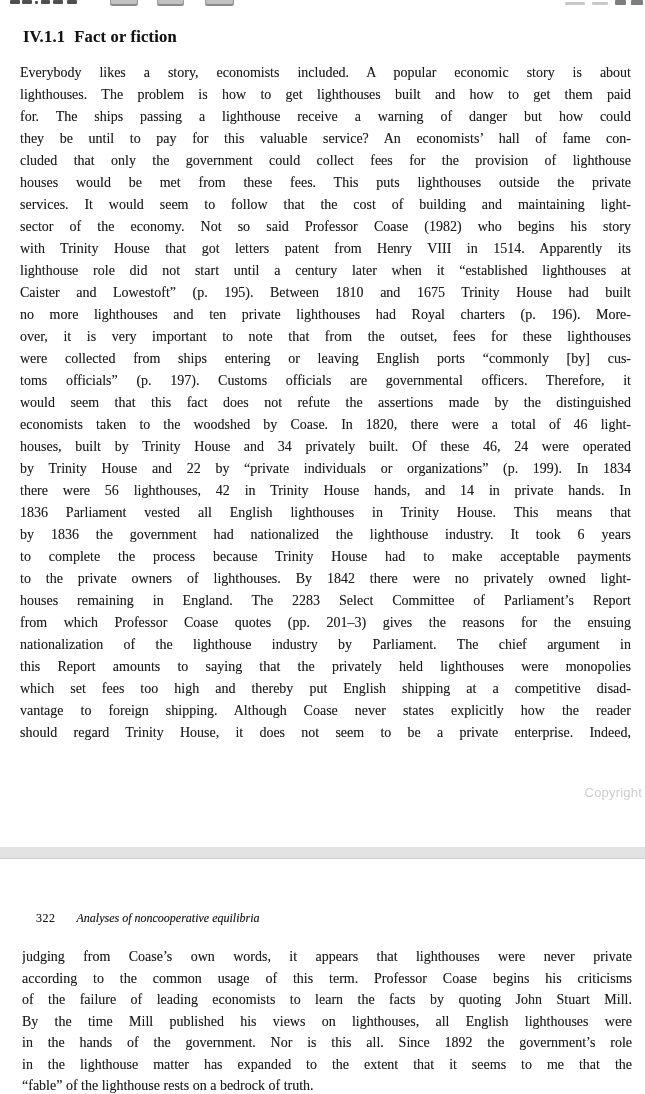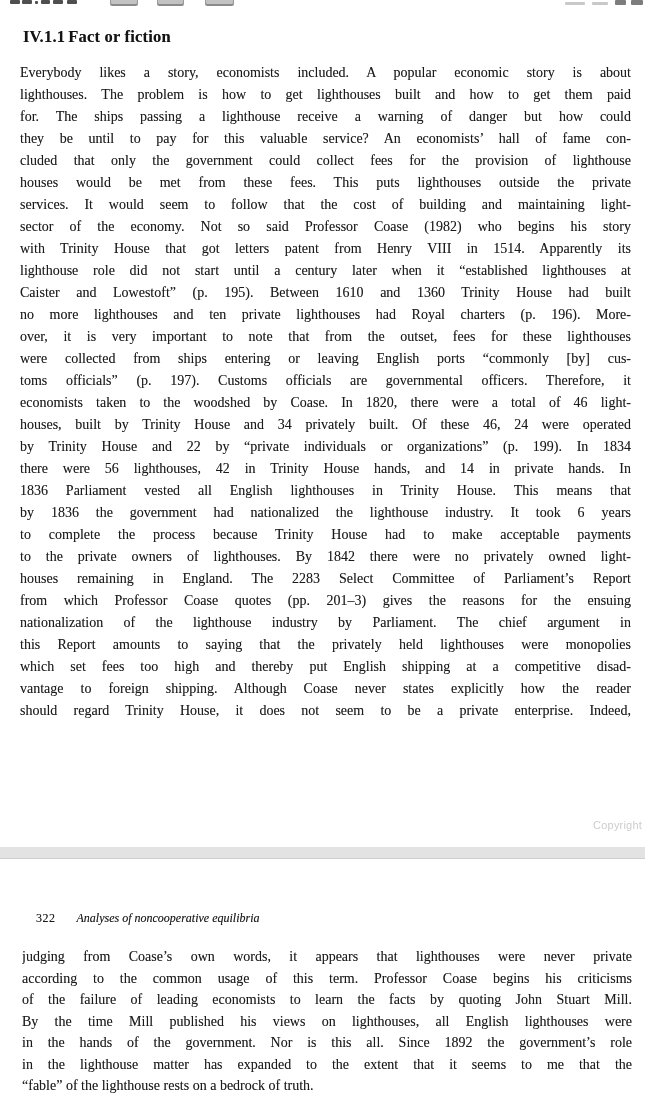--- a/index.html
+++ b/index.html
@@ -27,42 +27,42 @@
 
   
   .page { position:absolute; color:#1b1b1b; }
 
   .section-heading {
     position:absolute; left:23px; top:27px;
     font-size:16.5px; font-weight:bold; color:#141414;
     letter-spacing:0.2px; white-space:nowrap;
     text-shadow: 0 0 0.5px rgba(20,20,20,0.45);
   }
-  .section-heading .sec-num { margin-right:3px; }
+  .section-heading .sec-num { margin-right:9px; }
 
   .body-block { position:absolute; }
   .text-line {
     text-align: justify;
     text-align-last: justify;
     text-justify: inter-word;
     white-space: normal;
     overflow: hidden;
     height: 22px;
     font-size: 14px;
     line-height: 22px;
     color:#1b1b1b;
     text-shadow: 0 0 0.5px rgba(25,25,25,0.4);
   }
   .body-p2 .text-line { height:21.5px; line-height:21.5px; }
   .last-line { text-align-last: left; }
 
   .copyright-note {
-    position:absolute; top:819px; right:3px;
+    position:absolute; top:785px; right:3px;
     font-family:"Liberation Sans","DejaVu Sans",sans-serif;
-    font-size:11px; color:#cdcdcd; letter-spacing:0.2px;
+    font-size:13px; color:#cdcdcd; letter-spacing:0.2px;
   }
 
   .page-divider {
     position:absolute; top:847px; left:0;
     width:645px; height:11px;
     background:#e3e3e3;
     border-bottom:1px solid #cfcfcf;
   }
 
   .running-head {
@@ -102,25 +102,26 @@
         <div class="text-line">Everybody likes a story, economists included. A popular economic story is about</div>
         <div class="text-line">lighthouses. The problem is how to get lighthouses built and how to get them paid</div>
         <div class="text-line">for. The ships passing a lighthouse receive a warning of danger but how could</div>
         <div class="text-line">they be until to pay for this valuable service? An economists’ hall of fame con-</div>
         <div class="text-line">cluded that only the government could collect fees for the provision of lighthouse</div>
         <div class="text-line">houses would be met from these fees. This puts lighthouses outside the private</div>
         <div class="text-line">services. It would seem to follow that the cost of building and maintaining light-</div>
         <div class="text-line">sector of the economy. Not so said Professor Coase (1982) who begins his story</div>
         <div class="text-line">with Trinity House that got letters patent from Henry VIII in 1514. Apparently its</div>
         <div class="text-line">lighthouse role did not start until a century later when it “established lighthouses at</div>
-        <div class="text-line">Caister and Lowestoft” (p. 195). Between 1610 and 1360 Trinity House had built</div>
+        <div class="text-line">Caister and Lowestoft” (p. 195). Between 1810 and 1675 Trinity House had built</div>
         <div class="text-line">no more lighthouses and ten private lighthouses had Royal charters (p. 196). More-</div>
         <div class="text-line">over, it is very important to note that from the outset, fees for these lighthouses</div>
         <div class="text-line">were collected from ships entering or leaving English ports “commonly [by] cus-</div>
         <div class="text-line">toms officials” (p. 197). Customs officials are governmental officers. Therefore, it</div>
+        <div class="text-line">would seem that this fact does not refute the assertions made by the distinguished</div>
         <div class="text-line">economists taken to the woodshed by Coase. In 1820, there were a total of 46 light-</div>
         <div class="text-line">houses, built by Trinity House and 34 privately built. Of these 46, 24 were operated</div>
         <div class="text-line">by Trinity House and 22 by “private individuals or organizations” (p. 199). In 1834</div>
         <div class="text-line">there were 56 lighthouses, 42 in Trinity House hands, and 14 in private hands. In</div>
         <div class="text-line">1836 Parliament vested all English lighthouses in Trinity House. This means that</div>
         <div class="text-line">by 1836 the government had nationalized the lighthouse industry. It took 6 years</div>
         <div class="text-line">to complete the process because Trinity House had to make acceptable payments</div>
         <div class="text-line">to the private owners of lighthouses. By 1842 there were no privately owned light-</div>
         <div class="text-line">houses remaining in England. The 2283 Select Committee of Parliament’s Report</div>
         <div class="text-line">from which Professor Coase quotes (pp. 201–3) gives the reasons for the ensuing</div>

